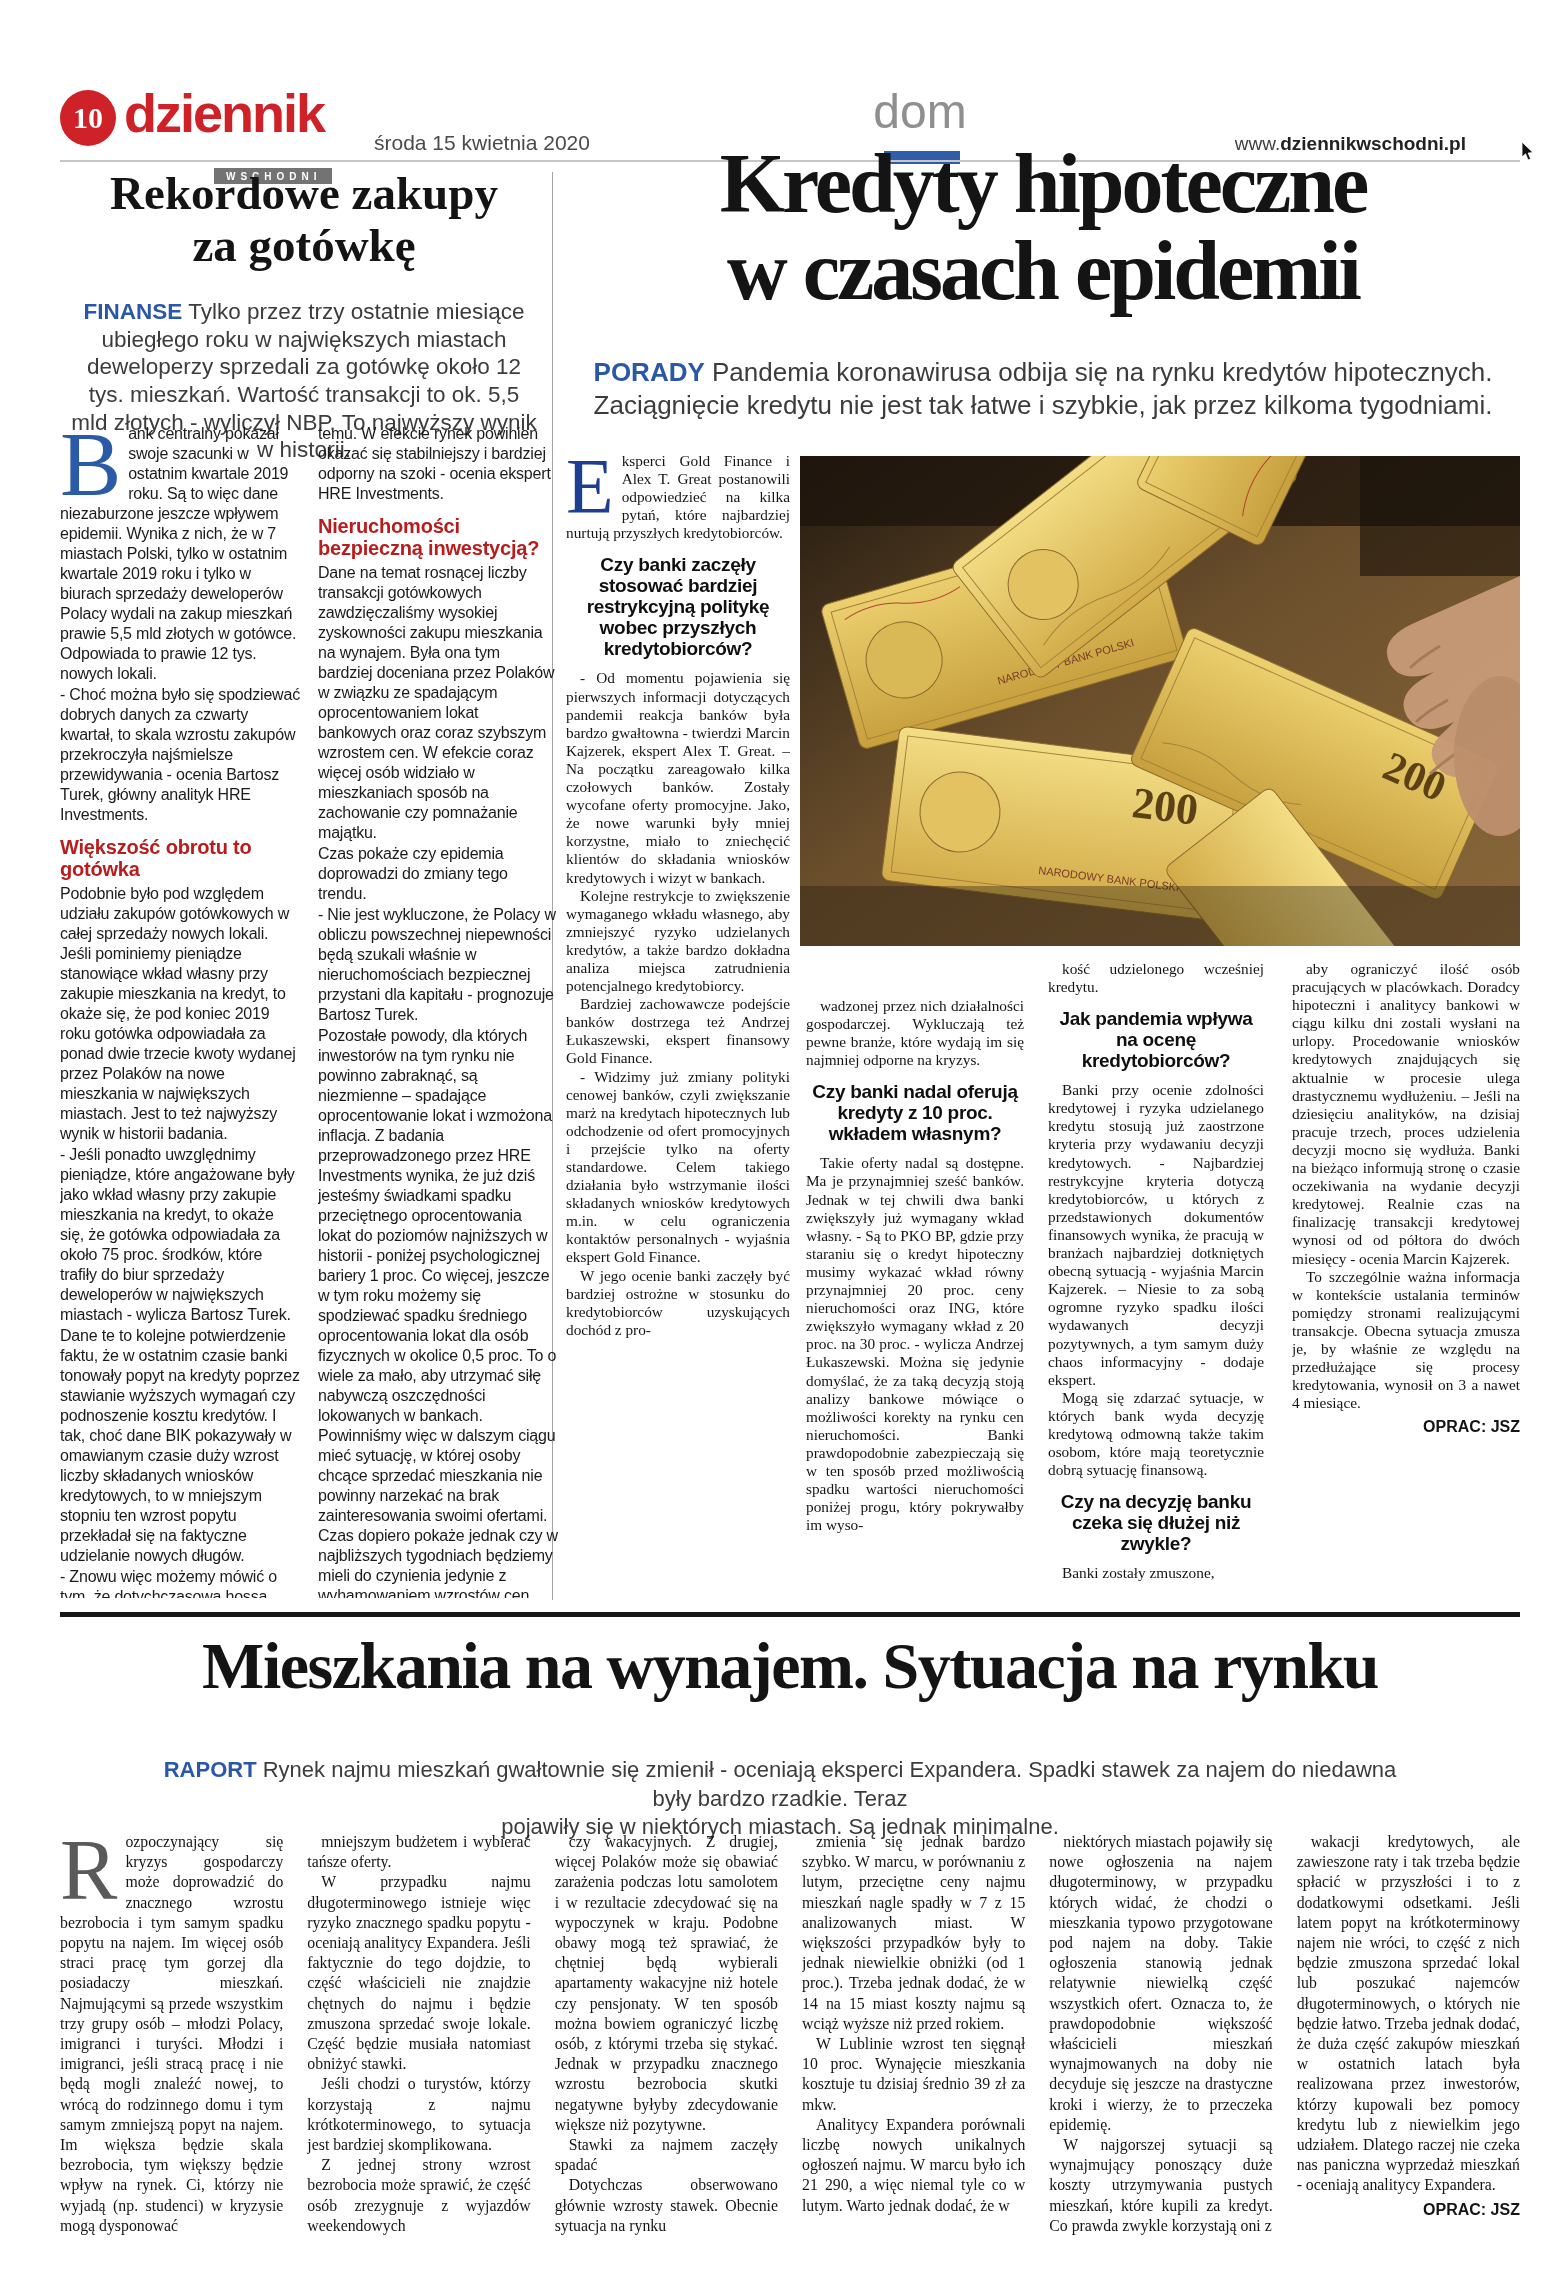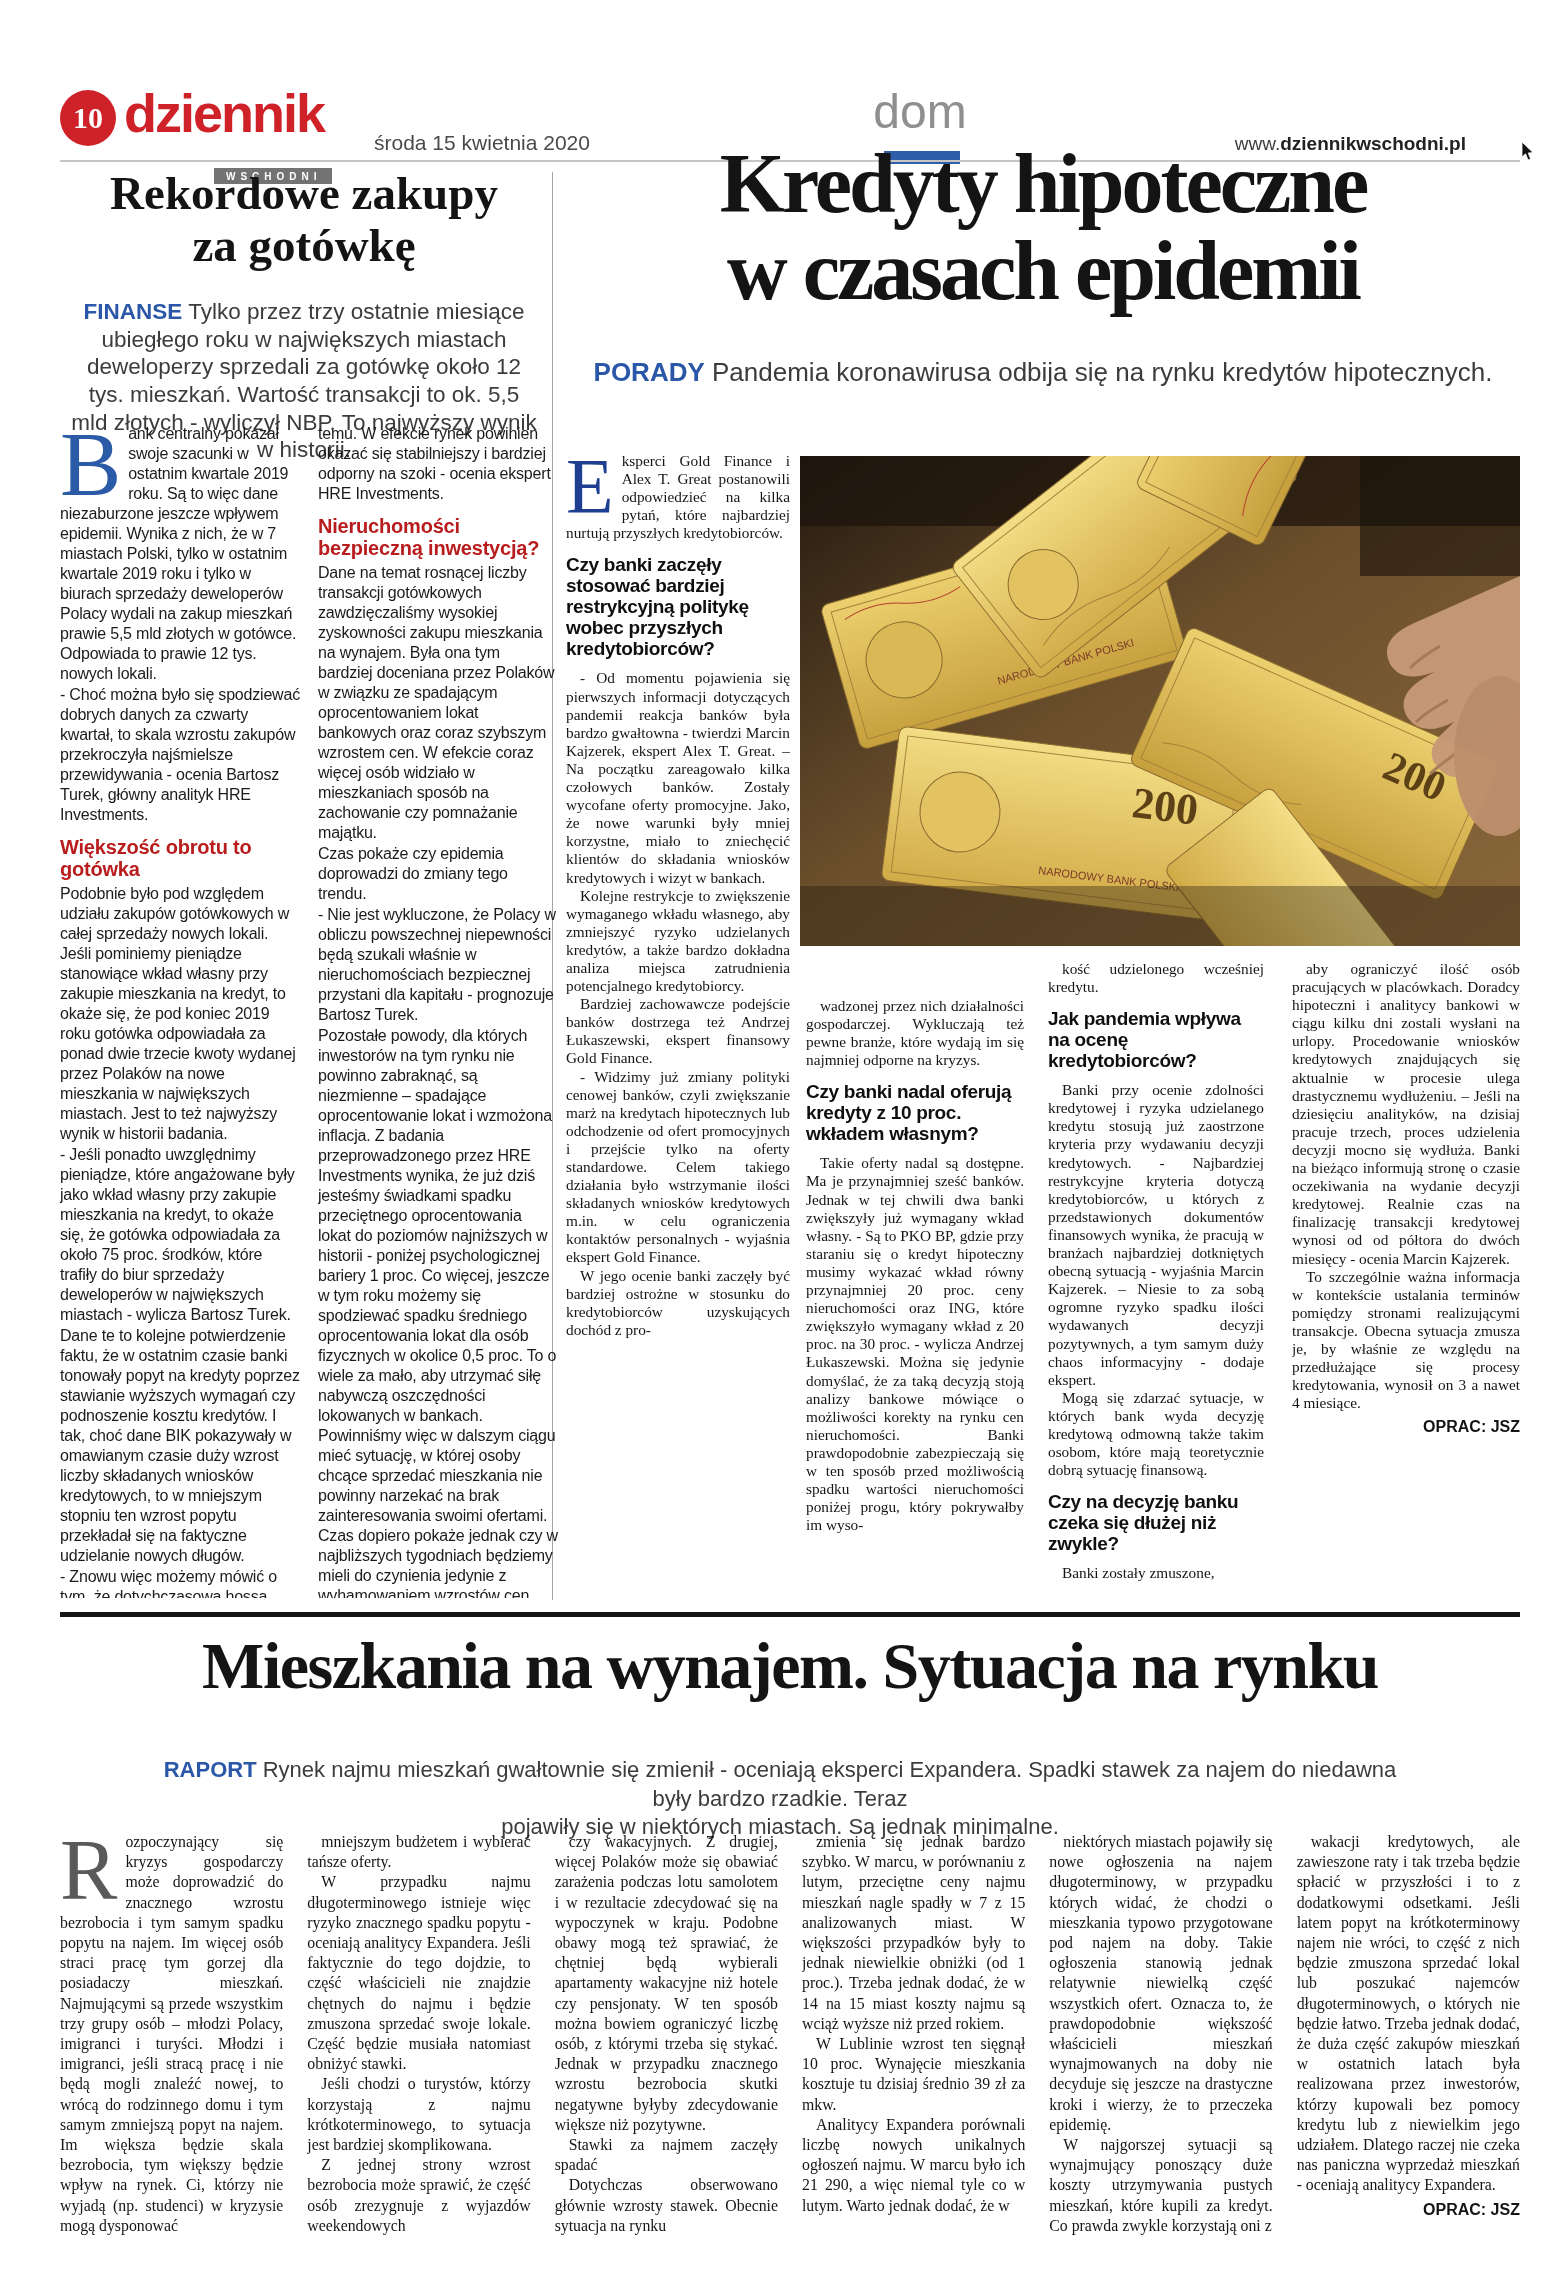--- a/index.html
+++ b/index.html
@@ -38,21 +38,21 @@
   .m-headline{position:absolute;left:566px;top:140px;width:954px;text-align:center;
         font-family:"Liberation Serif",serif;font-weight:bold;font-size:84px;line-height:1.04;
         letter-spacing:-3px;color:#141414;}
   .m-lead{position:absolute;left:566px;top:356px;width:954px;text-align:center;
         font-size:26px;line-height:1.25;color:#3c3c3c;}
   .m-col{position:absolute;overflow:hidden;font-family:"Liberation Serif",serif;
         font-size:15.3px;line-height:18.1px;text-align:justify;color:#141414;}
   .m-col p{margin:0;text-indent:14px;}
   .m-col p.has-cap{text-indent:0;}
   .m-col .subhead{font-family:"Liberation Sans",sans-serif;font-size:19px;font-weight:bold;
-        line-height:21px;margin:12px 0 10px 0;text-align:left;text-indent:0;letter-spacing:-0.3px;color:#0f0f0f;}
+        line-height:21px;margin:12px 0 10px 0;text-align:center;text-indent:0;letter-spacing:-0.3px;color:#0f0f0f;}
   .m-col .dropcap{float:left;color:#1d3e91;font-size:78px;line-height:60px;margin:4px 8px 0 0;}
   .m-col .sig{text-align:right;font-family:"Liberation Sans",sans-serif;font-weight:bold;
         font-size:16px;margin-top:6px;}
   #m-col1{left:566px;top:452px;width:224px;height:1150px;}
   #m-col2{left:806px;top:960px;width:218px;height:648px;margin-top:37px;}
   #m-col3{left:1048px;top:960px;width:216px;height:648px;}
   #m-col4{left:1292px;top:960px;width:228px;height:648px;}
   .photo{position:absolute;left:800px;top:456px;width:720px;height:490px;overflow:hidden;background:#4a3826;}
   
   .b-bar{position:absolute;left:60px;top:1612px;width:1460px;height:5px;background:#161616;}
@@ -111,20 +111,21 @@
       <p>- Nie jest wykluczone, że Polacy w obliczu powszechnej niepewności będą szukali właśnie w nieruchomościach bezpiecznej przystani dla kapitału - prognozuje Bartosz Turek.</p>
       <p>Pozostałe powody, dla których inwestorów na tym rynku nie powinno zabraknąć, są niezmienne – spadające oprocentowanie lokat i wzmożona inflacja. Z badania przeprowadzonego przez HRE Investments wynika, że już dziś jesteśmy świadkami spadku przeciętnego oprocentowania lokat do poziomów najniższych w historii - poniżej psychologicznej bariery 1 proc. Co więcej, jeszcze w tym roku możemy się spodziewać spadku średniego oprocentowania lokat dla osób fizycznych w okolice 0,5 proc. To o wiele za mało, aby utrzymać siłę nabywczą oszczędności lokowanych w bankach. Powinniśmy więc w dalszym ciągu mieć sytuację, w której osoby chcące sprzedać mieszkania nie powinny narzekać na brak zainteresowania swoimi ofertami. Czas dopiero pokaże jednak czy w najbliższych tygodniach będziemy mieli do czynienia jedynie z wyhamowaniem wzrostów cen mieszkań czy też ich niewielkimi spadkami. W obecnych warunkach eksperci nie spodziewają się jednak większych obniżek.</p>
     </div>
 
   <div class="m-headline">
     <div>Kredyty hipoteczne</div>
     <div>w czasach epidemii</div>
   </div>
   <div class="m-lead">
     <div><span class="kicker">PORADY</span> <span>Pandemia koronawirusa odbija się na rynku kredytów hipotecznych.</span></div>
+    <div>Zaciągnięcie kredytu nie jest tak łatwe i szybkie, jak przez kilkoma tygodniami.</div>
   </div>
 
   <div class="photo">
     <svg width="720" height="490" viewBox="0 0 720 490" preserveAspectRatio="none">
       <defs>
         <linearGradient id="bgG" x1="0" y1="0" x2="1" y2="1">
           <stop offset="0" stop-color="#241a10"></stop>
             <stop offset="0.45" stop-color="#6b4f2c"></stop>
             <stop offset="1" stop-color="#8a683a"></stop>
         </linearGradient>

